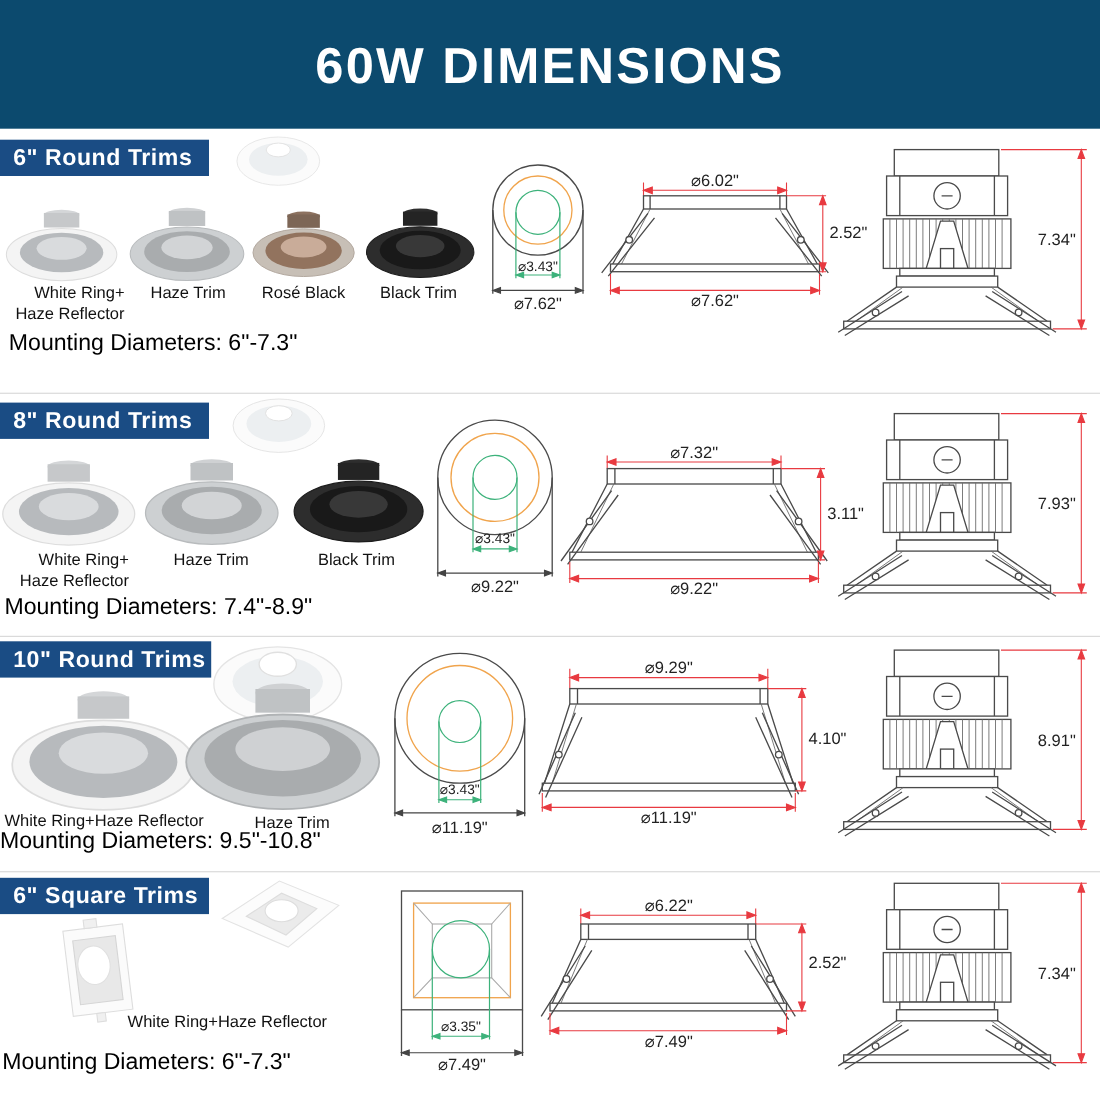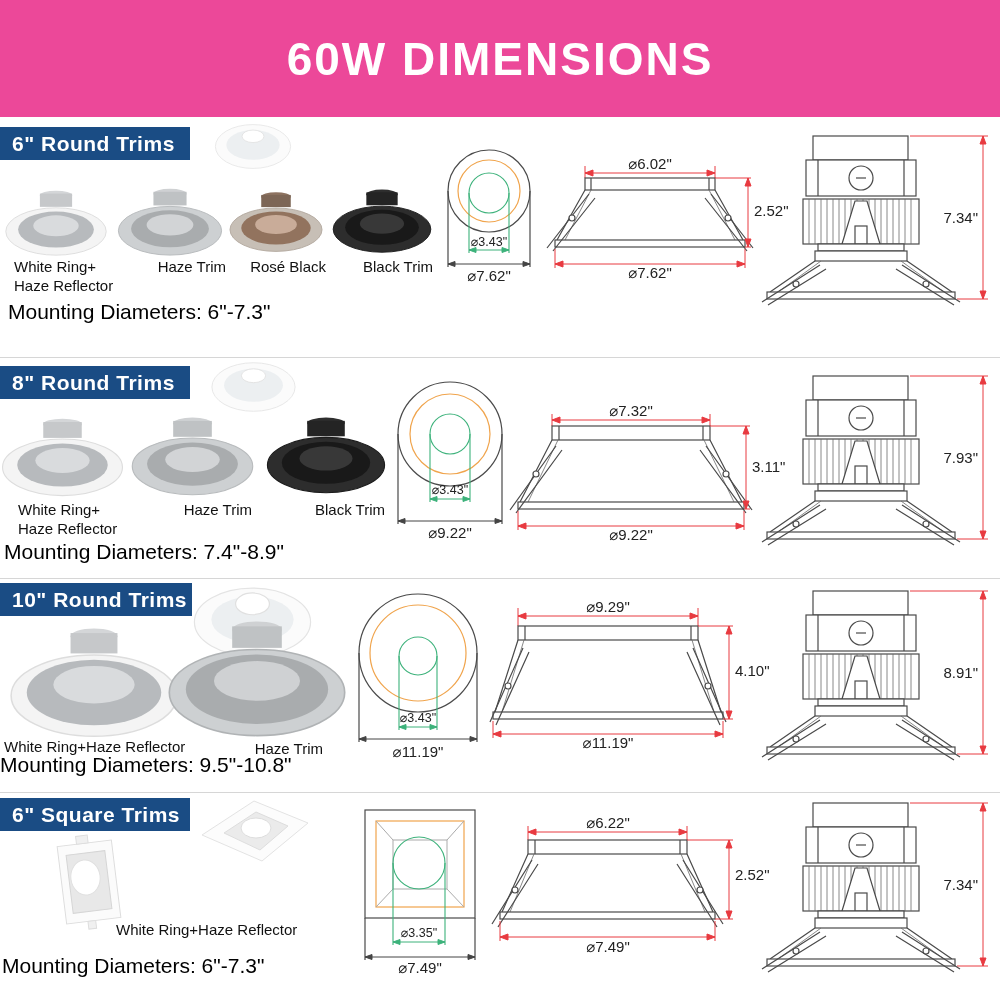--- a/index.html
+++ b/index.html
@@ -1,28 +1,28 @@
 <!DOCTYPE html>
 <html><head>
 <meta charset="utf-8">
 <style>
   html,body{margin:0;padding:0;background:#fff;}
   body{width:1000px;height:1000px;position:relative;overflow:hidden;
        font-family:"Liberation Sans",sans-serif;}
   .abs{position:absolute;}
-  .topbanner{left:0;top:0;width:1000px;height:117px;background:#ec4899;
+  .topbanner{left:0;top:0;width:1000px;height:117px;background:#0c4a6e;
              display:flex;align-items:center;justify-content:center;}
   .topbanner h1{margin:0;color:#fff;font-size:46px;font-weight:bold;letter-spacing:2px;}
   .secbanner{background:#1a4c84;color:#fff;font-weight:bold;font-size:21px;
              line-height:33px;height:33px;padding-left:12px;letter-spacing:.5px;
              box-sizing:border-box;}
   .divider{left:0;width:1000px;height:1px;background:#d6d6d6;}
   .mounting{font-size:21px;color:#000;white-space:nowrap;}
-  .plabel{font-size:15px;line-height:19px;color:#111;text-align:right;white-space:nowrap;}
-  .plabel.left{text-align:left;}
+  .plabel{font-size:15px;line-height:19px;color:#111;text-align:center;white-space:nowrap;}
+  .plabel.left{text-align:right;}
   svg{overflow:visible;display:block;}
   svg text{font-family:"Liberation Sans",sans-serif;font-size:15px;fill:#222;}
   svg text.t12{font-size:12.5px;}
   .dk{stroke:#4a4a4a;fill:none;stroke-width:1.2;}
   .dk8{stroke:#6a6a6a;fill:none;stroke-width:.8;}
   .dkf{fill:#fff;stroke:#4a4a4a;stroke-width:1.2;}
   .rd{stroke:#e83a40;fill:#e83a40;stroke-width:1;}
   .rdl{stroke:#e83a40;fill:none;stroke-width:1;}
   .gn{stroke:#3db27b;fill:#3db27b;stroke-width:1;}
   .gnl{stroke:#3db27b;fill:none;stroke-width:1.1;}

